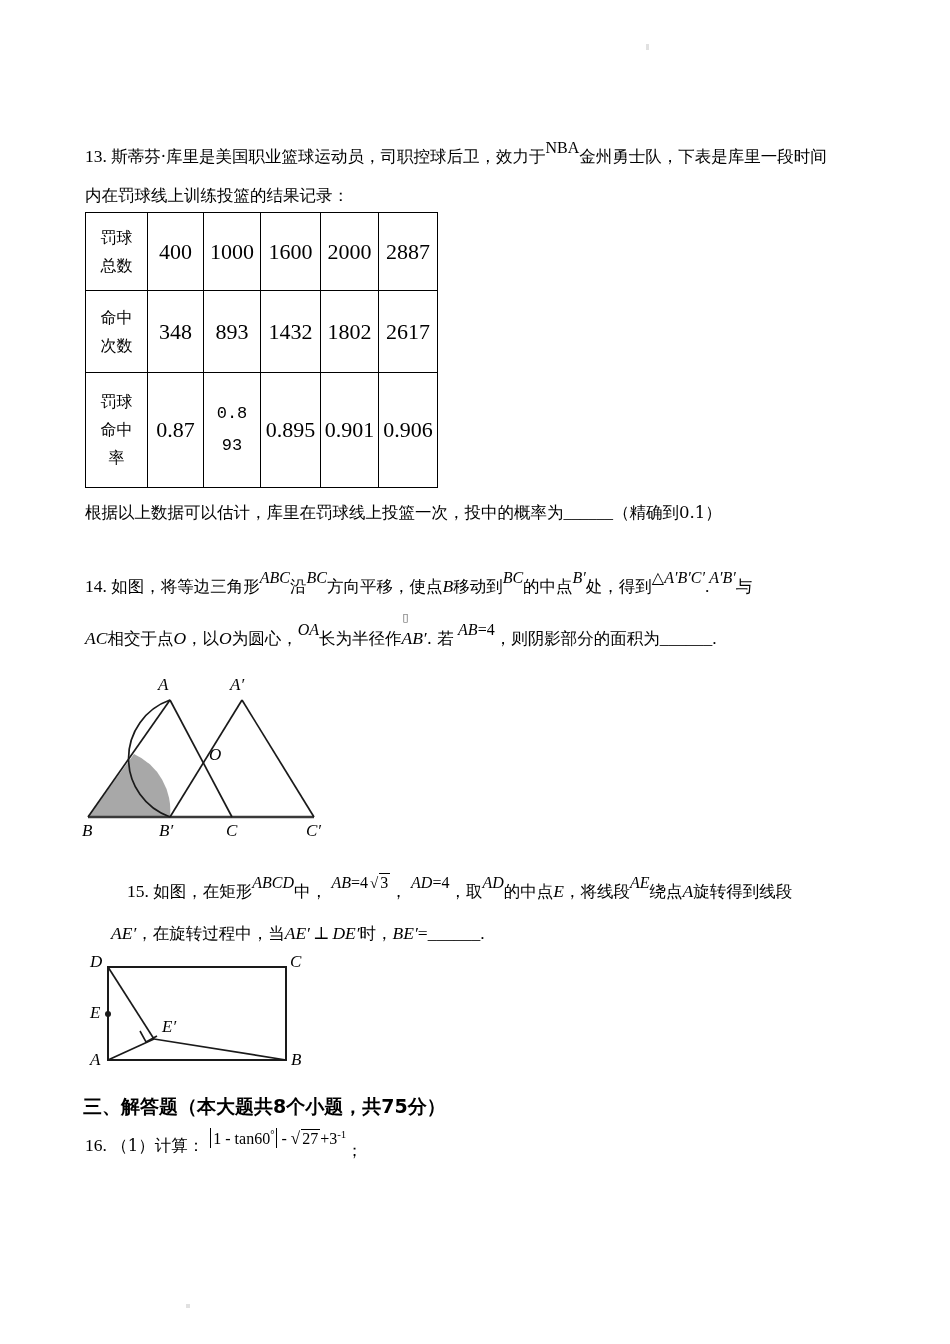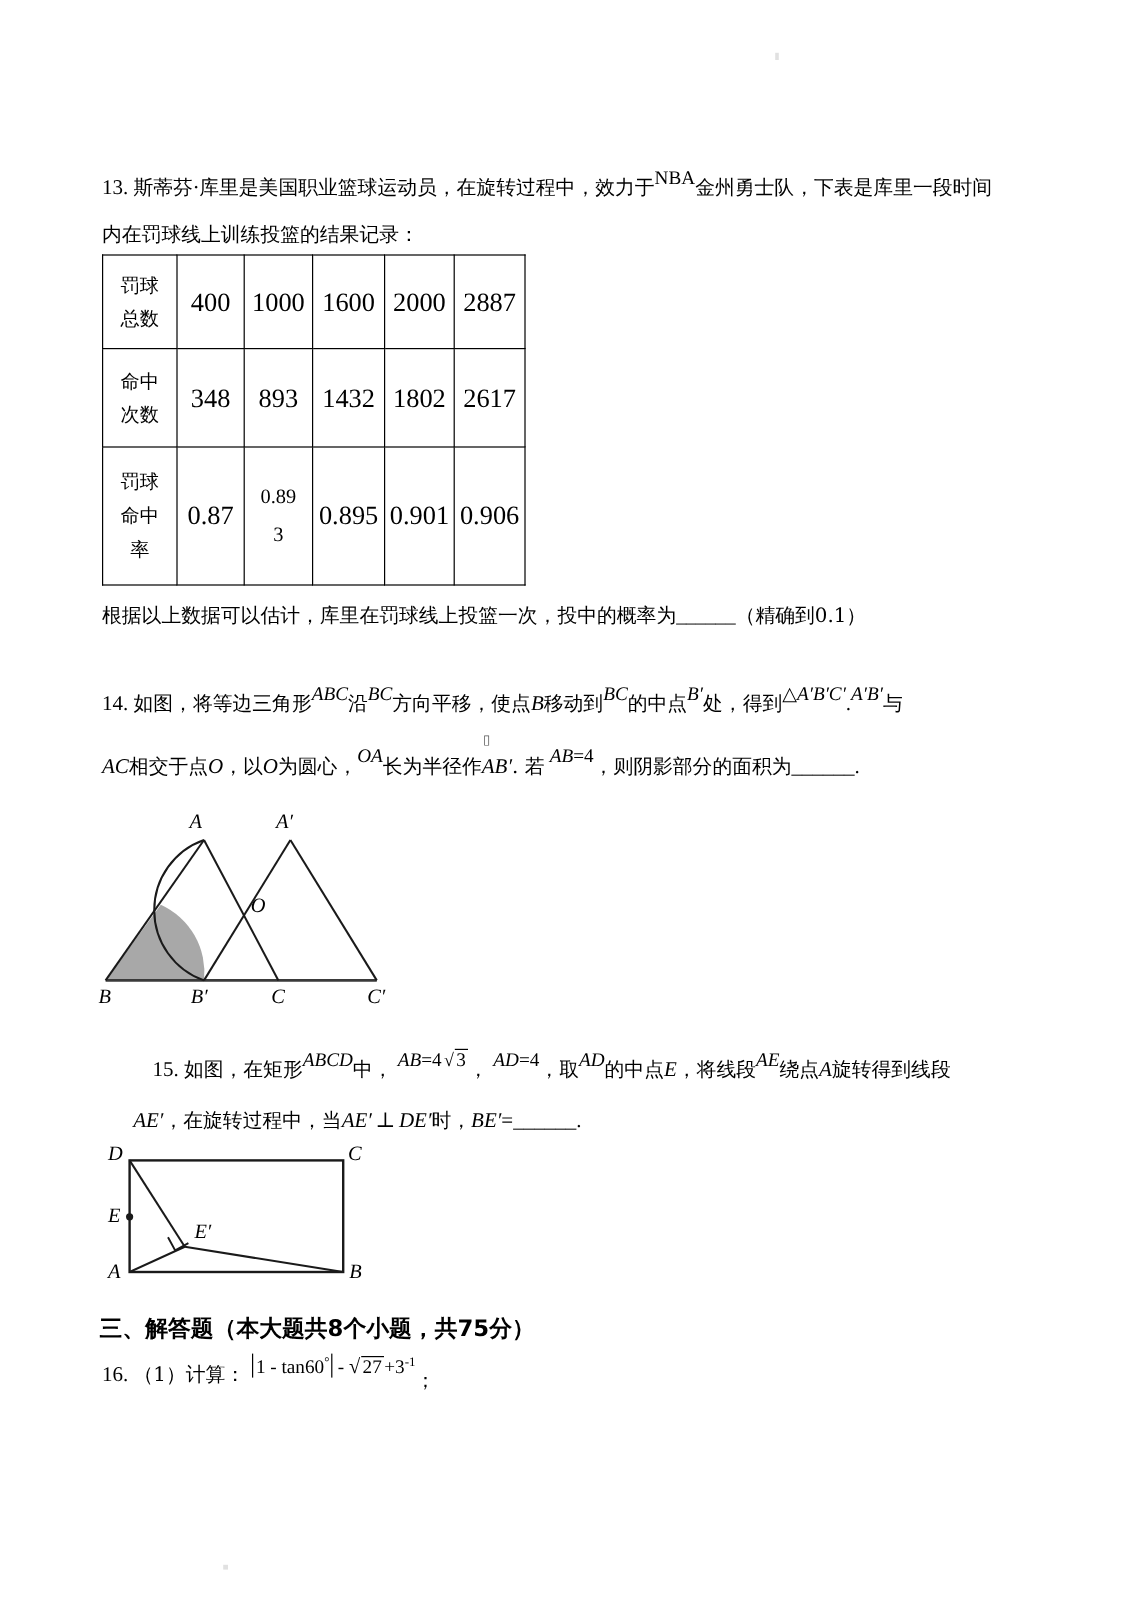--- a/index.html
+++ b/index.html
@@ -70,20 +70,21 @@
   .tbl td.hd {
     font-family: "DejaVu Serif", "Liberation Serif", serif;
     font-size: 16px;
     line-height: 1.75;
   }
   .tbl td.wrapcell {
     font-size: 17px;
     line-height: 1.9;
     word-break: break-all;
     padding: 0 10px;
+    font-family: Liberation Mono, monospace;
   }
 
   
   .fig { position: absolute; }
   .fig svg { display: block; }
   .lbl {
     font-family: "Liberation Serif", "DejaVu Serif", serif;
     font-style: italic;
     font-size: 17px;
   }
@@ -128,21 +129,21 @@
 <body>
 
 <div class="page">
 
   <div class="speck" style="left:646px; top:44px; width:3px; height:6px;"></div>
   <div class="speck" style="left:186px; top:1304px; width:4px; height:4px;"></div>
 
 
   <div class="q" style="left:85px; top:148px;">
     <span class="num">13.</span>
-    <span class="cn">斯蒂芬·库里是美国职业篮球运动员，在旋转过程中，效力于</span><span class="mn raise">NBA</span><span class="cn">金州勇士队，下表是库里一段时间</span>
+    <span class="cn">斯蒂芬·库里是美国职业篮球运动员，司职控球后卫，效力于</span><span class="mn raise">NBA</span><span class="cn">金州勇士队，下表是库里一段时间</span>
   </div>
   <div class="q cn" style="left:85px; top:188px;">
     <span>内在罚球线上训练投篮的结果记录：</span>
   </div>
 
   <table class="tbl" style="left:85px; top:212px; width:352px;">
     <colgroup>
       <col style="width:62px">
         <col style="width:56px">
         <col style="width:57px">

